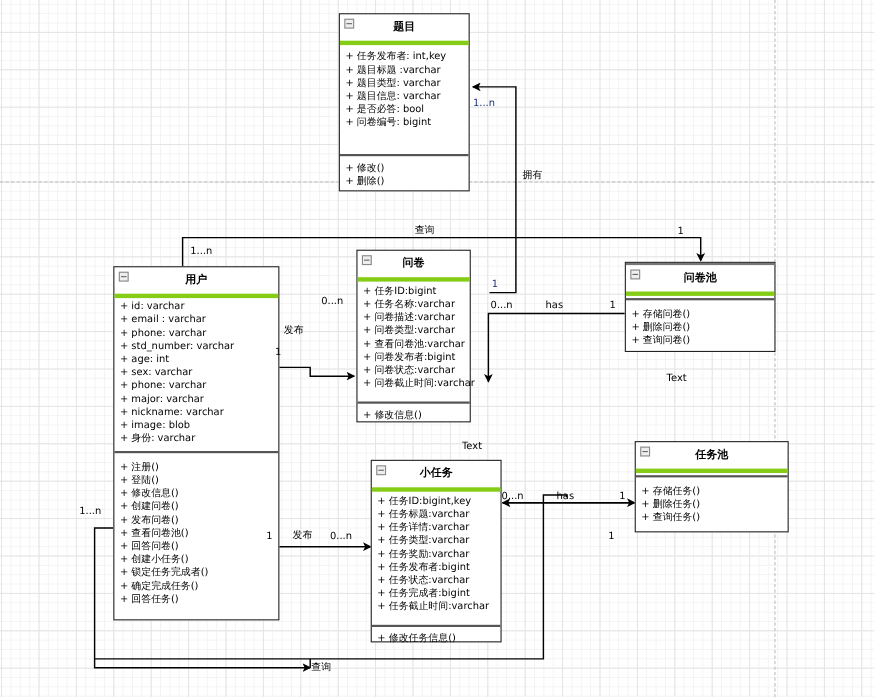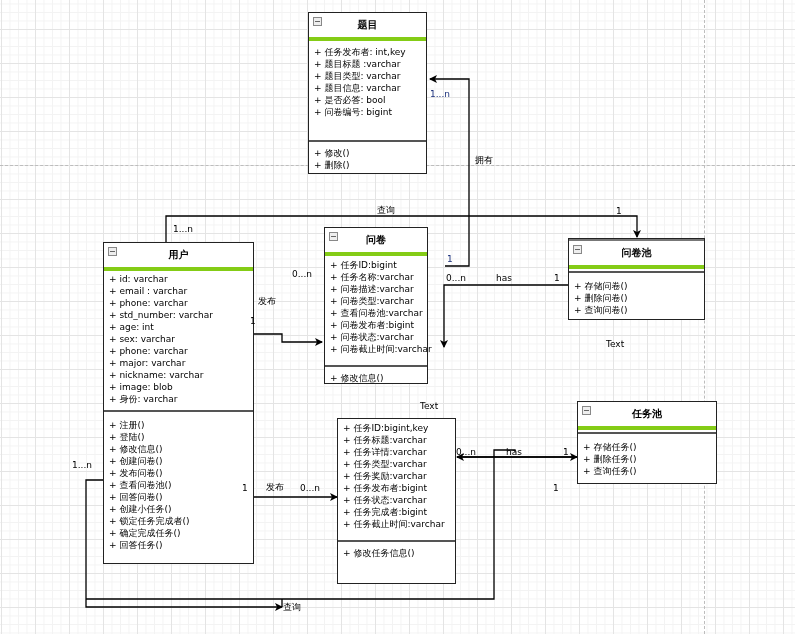--- a/index.html
+++ b/index.html
@@ -131,20 +131,21 @@
   <div class="hdr" style="border-top:2px solid #777;"><span class="tgl"></span><span>问卷池</span></div>
   <div class="sep" style="margin-top:2px;"></div>
   <div class="sec" style="padding-top:7px;">
     <div>+ 存储问卷()</div>
     <div>+ 删除问卷()</div>
     <div>+ 查询问卷()</div>
   </div>
 </div>
 
 <div class="cls" style="left:337px;top:418px;width:119px;height:166px;">
+  <div class="hdr"><span class="tgl"></span><span>小任务</span></div>
   <div class="sec" style="height:113px;padding-top:3px;">
     <div>+ 任务ID:bigint,key</div>
     <div>+ 任务标题:varchar</div>
     <div>+ 任务详情:varchar</div>
     <div>+ 任务类型:varchar</div>
     <div>+ 任务奖励:varchar</div>
     <div>+ 任务发布者:bigint</div>
     <div>+ 任务状态:varchar</div>
     <div>+ 任务完成者:bigint</div>
     <div>+ 任务截止时间:varchar</div>

